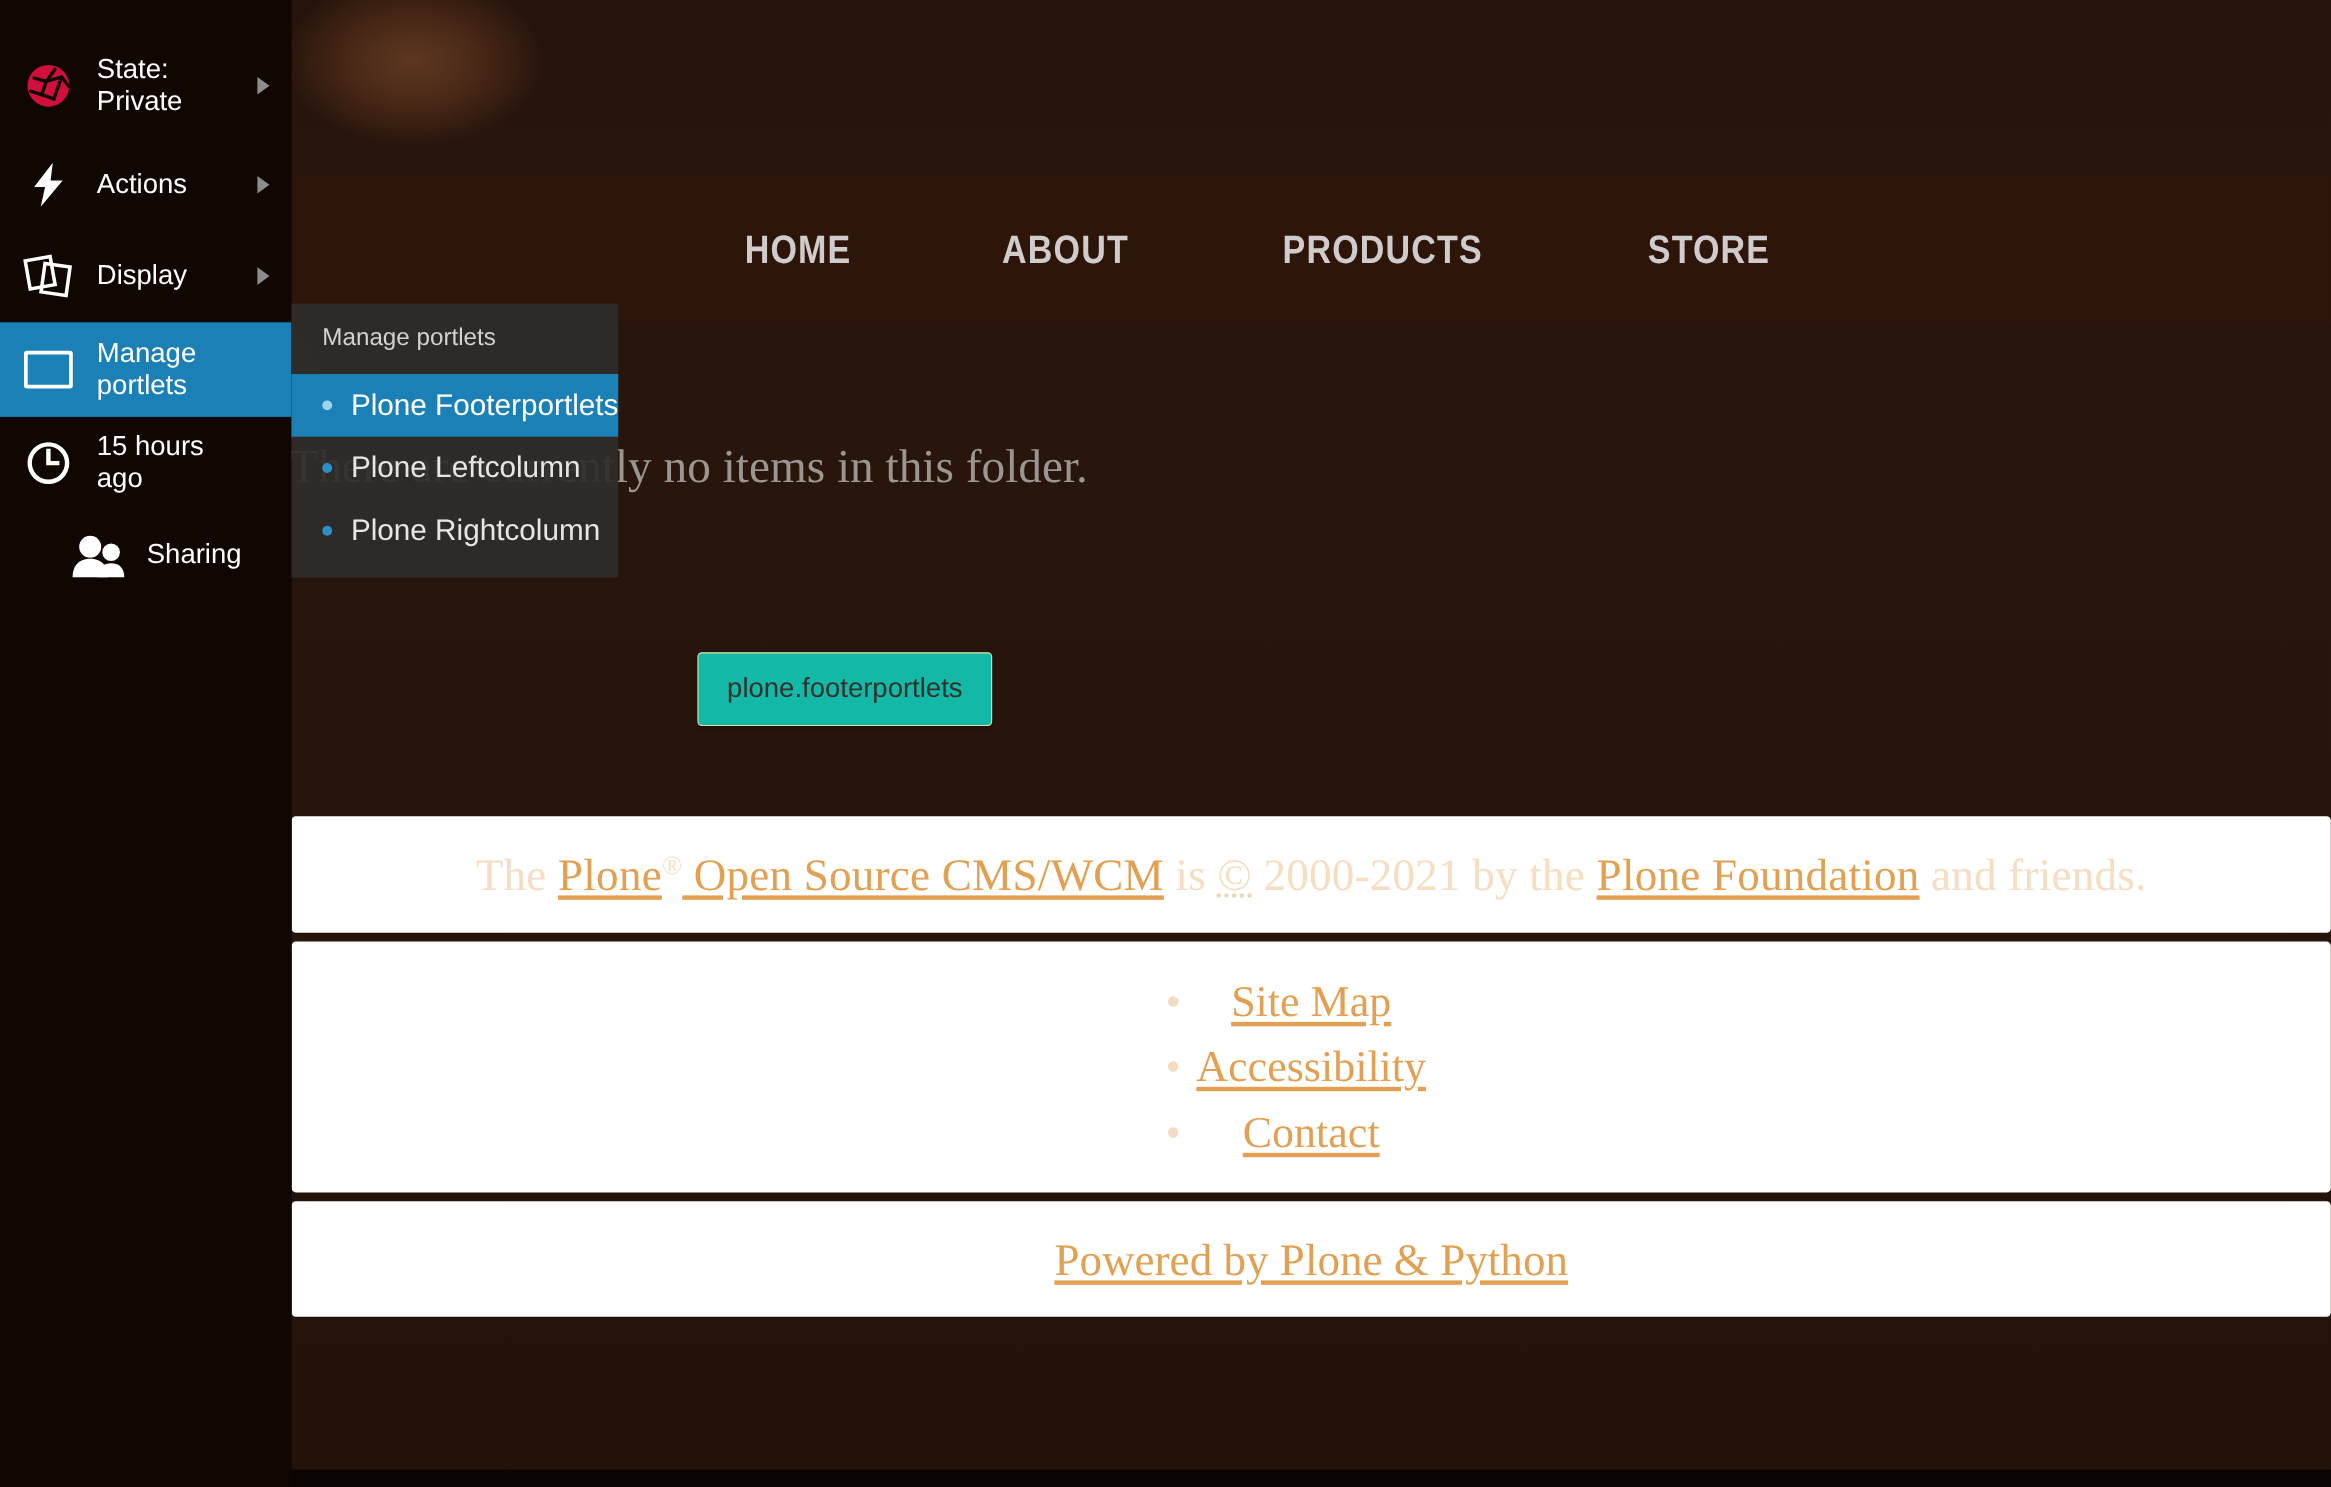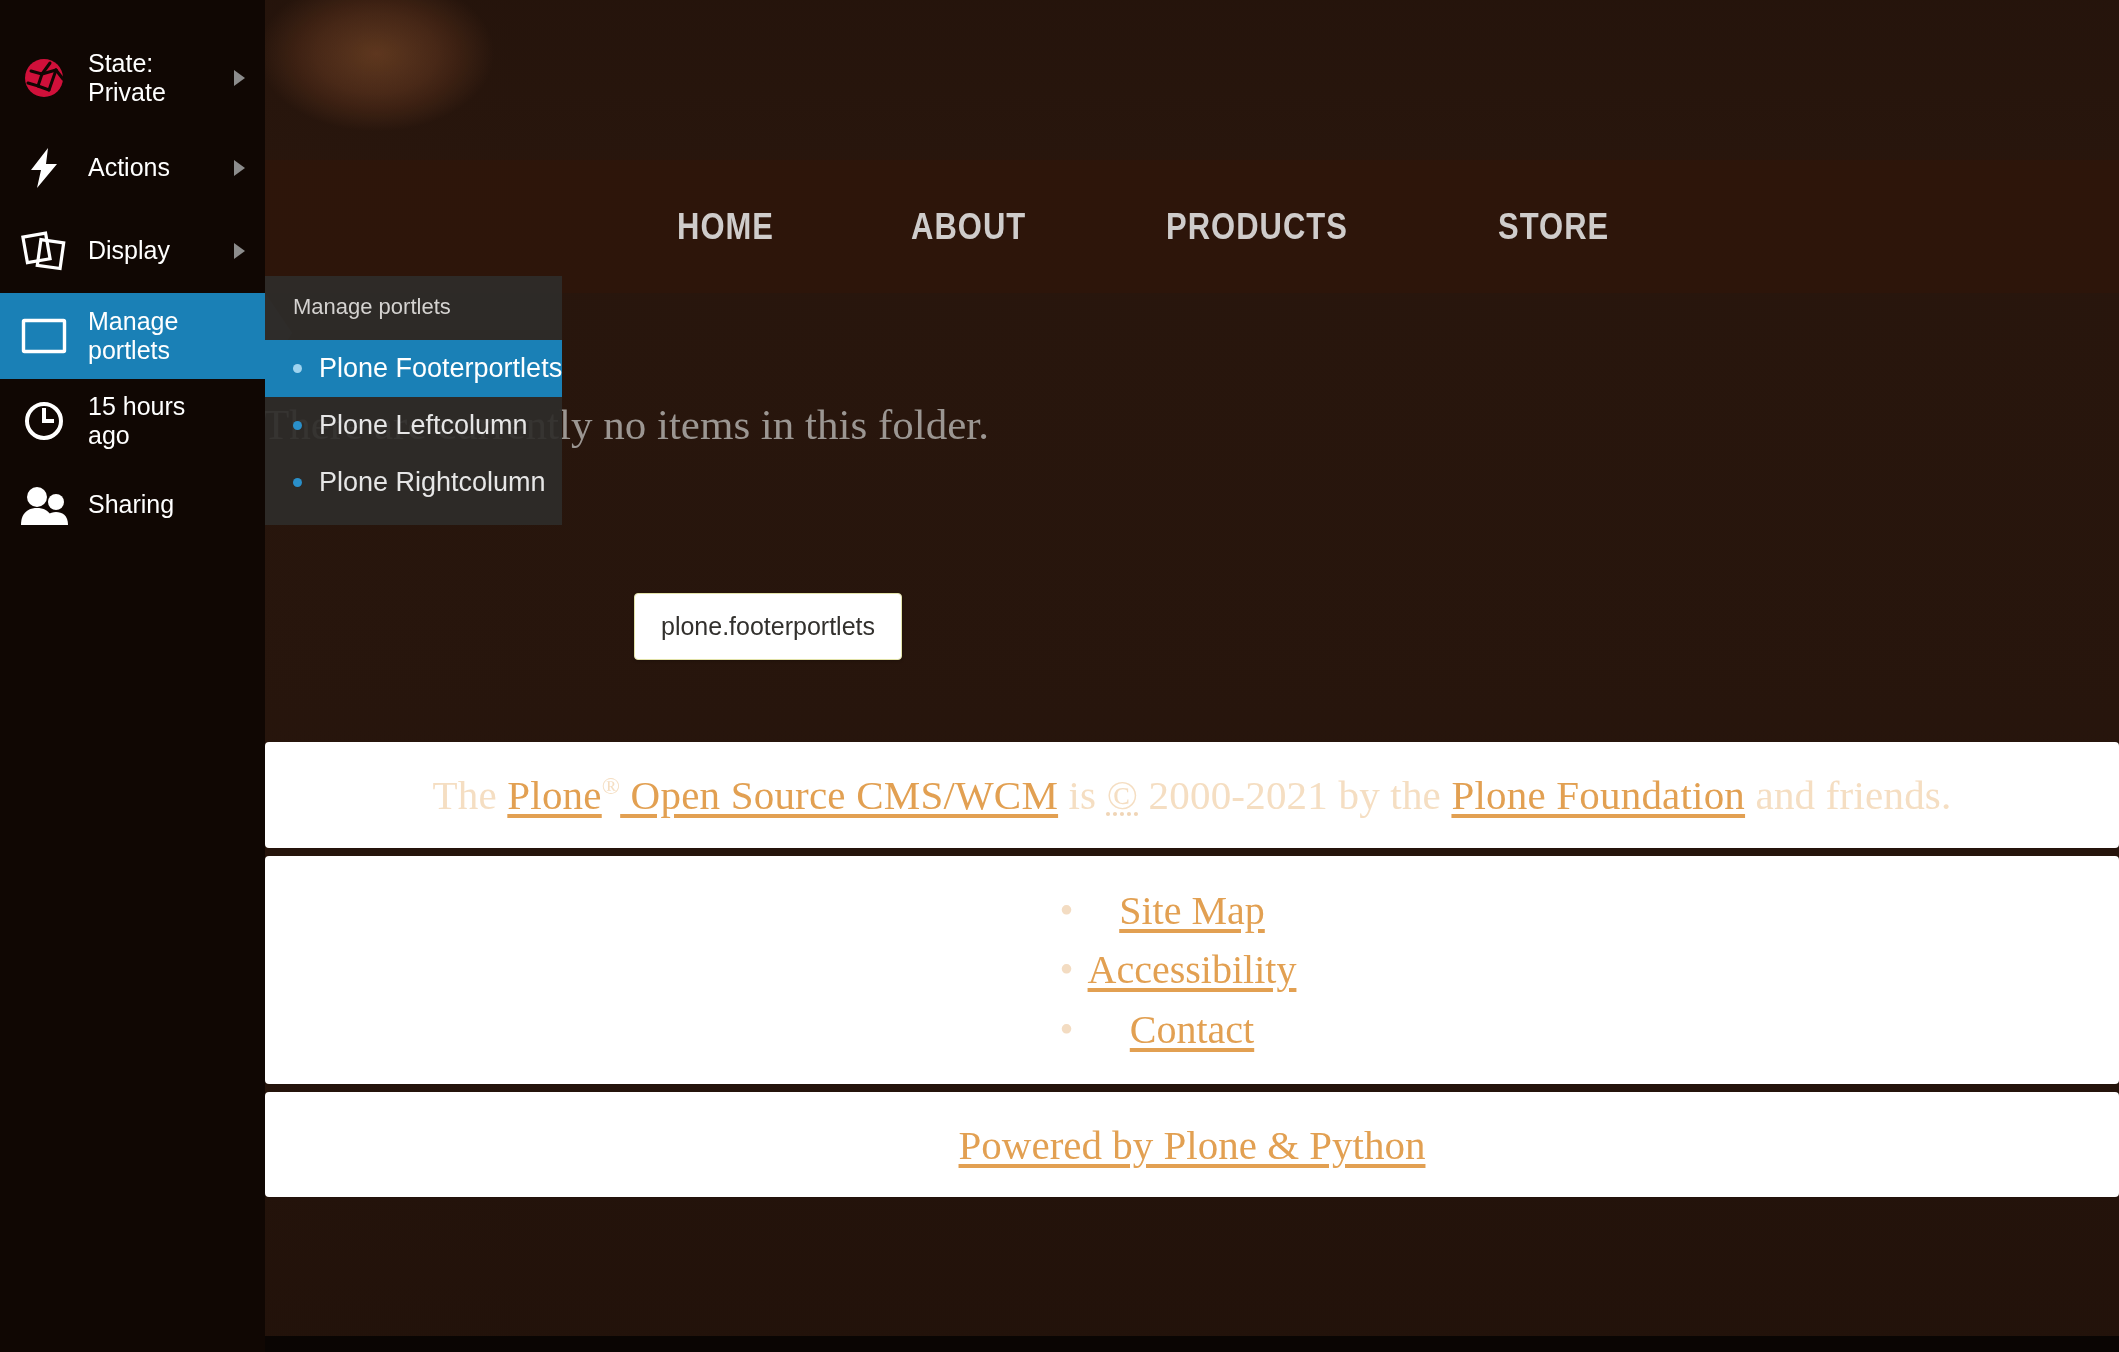--- a/index.html
+++ b/index.html
@@ -233,21 +233,21 @@
     border-bottom: 41px solid transparent;
   }
 
   
   .tb-spacer-top { height: 30px; }
   #tb-state   { margin-top: 0px;  min-height: 96px; }
   #tb-actions { min-height: 83px; }
   #tb-display { min-height: 84px; }
   #tb-manage  { min-height: 86px; }
   #tb-history { min-height: 84px; }
-  #tb-sharing { min-height: 84px; }
+  #tb-sharing { min-height: 84px; justify-content: center; }
 
   
   .dropdown {
     position: absolute;
     left: 265px; top: 276px;
     width: 297px;
     background: rgba(46,44,42,0.93);
     z-index: 30;
     padding: 0 0 14px 0;
   }
@@ -276,21 +276,21 @@
   .dd-item.selected {
     background: #1a80b6;
     color: #ffffff;
   }
   .dd-item.selected .dot { background: #9fd3ef; }
 
   
   .tooltip {
     position: absolute;
     left: 634px; top: 593px;
-    background: #ffffff;
+    background: #14b8a6;
     border: 1px solid #e2e2a8;
     border-radius: 4px;
     padding: 18px 26px;
     font-size: 25px;
     color: #32302d;
     z-index: 40;
     box-shadow: 0 1px 3px rgba(0,0,0,0.25);
     white-space: nowrap;
   }
 

